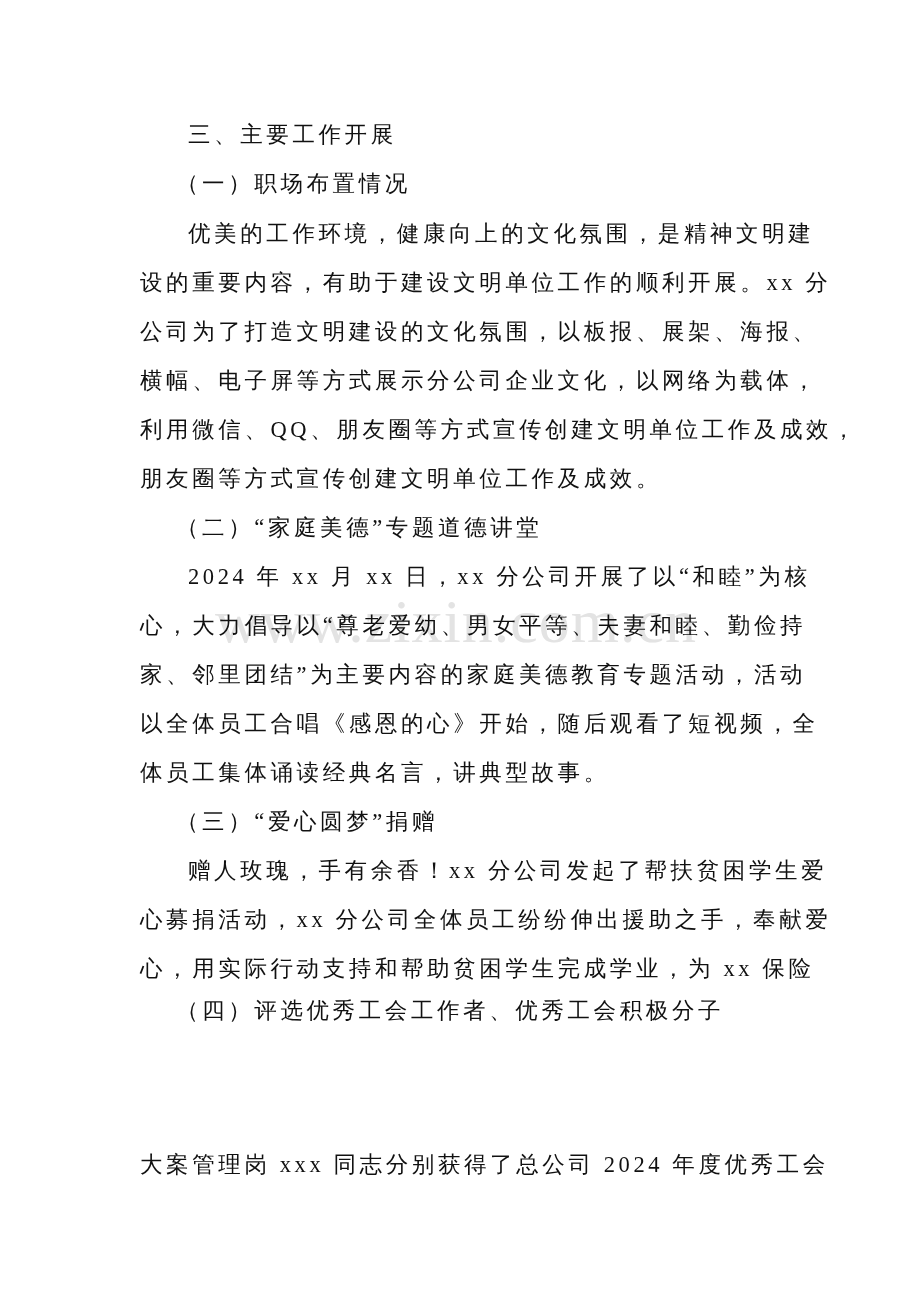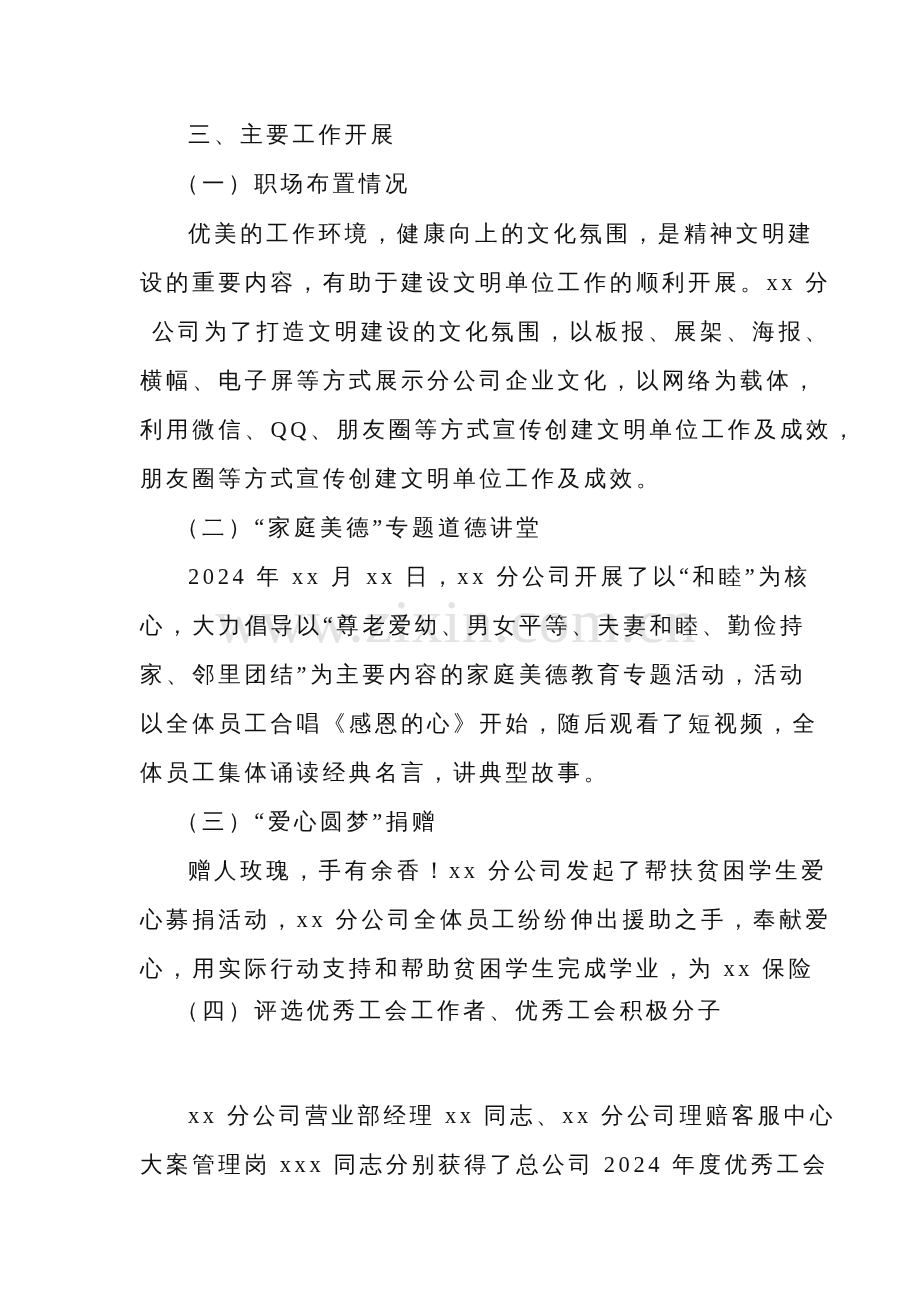--- a/index.html
+++ b/index.html
@@ -54,34 +54,33 @@
 
 <div class="page">
 
   <div class="watermark">www.zixin.com.cn</div>
 
   <div class="line indent" style="top:120px;">三、主要工作开展</div>
 
   <div class="line sub" style="top:169px;">（一）职场布置情况</div>
   <div class="line indent" style="top:219px;">优美的工作环境，健康向上的文化氛围，是精神文明建</div>
   <div class="line" style="top:268px;">设的重要内容，有助于建设文明单位工作的顺利开展。xx 分</div>
-  <div class="line" style="top:317px;margin-left:12px;">公司为了打造文明建设的文化氛围，以板报、展架、海报、</div>
+  <div class="line" style="top:317px;">公司为了打造文明建设的文化氛围，以板报、展架、海报、</div>
   <div class="line" style="top:366px;">横幅、电子屏等方式展示分公司企业文化，以网络为载体，</div>
   <div class="line" style="top:415px;">利用微信、QQ、朋友圈等方式宣传创建文明单位工作及成效，</div>
   <div class="line" style="top:464px;">朋友圈等方式宣传创建文明单位工作及成效。</div>
 
   <div class="line sub" style="top:513px;">（二）“家庭美德”专题道德讲堂</div>
   <div class="line indent" style="top:562px;">2024 年 xx 月 xx 日，xx 分公司开展了以“和睦”为核</div>
   <div class="line" style="top:611px;">心，大力倡导以“尊老爱幼、男女平等、夫妻和睦、勤俭持</div>
   <div class="line" style="top:660px;">家、邻里团结”为主要内容的家庭美德教育专题活动，活动</div>
   <div class="line" style="top:709px;">以全体员工合唱《感恩的心》开始，随后观看了短视频，全</div>
   <div class="line" style="top:758px;">体员工集体诵读经典名言，讲典型故事。</div>
 
   <div class="line sub" style="top:807px;">（三）“爱心圆梦”捐赠</div>
   <div class="line indent" style="top:856px;">赠人玫瑰，手有余香！xx 分公司发起了帮扶贫困学生爱</div>
   <div class="line" style="top:905px;">心募捐活动，xx 分公司全体员工纷纷伸出援助之手，奉献爱</div>
   <div class="line" style="top:954px;text-align:center;">心，用实际行动支持和帮助贫困学生完成学业，为 xx 保险</div>
 
   <div class="line sub" style="top:996px;">（四）评选优秀工会工作者、优秀工会积极分子</div>
-  <div class="line indent" style="top:1101px;">xx 分公司营业部经理 xx 同志、xx 分公司理赔客服中心</div>
   <div class="line" style="top:1150px;">大案管理岗 xxx 同志分别获得了总公司 2024 年度优秀工会</div>
 
 </div>
 
 </body></html>

